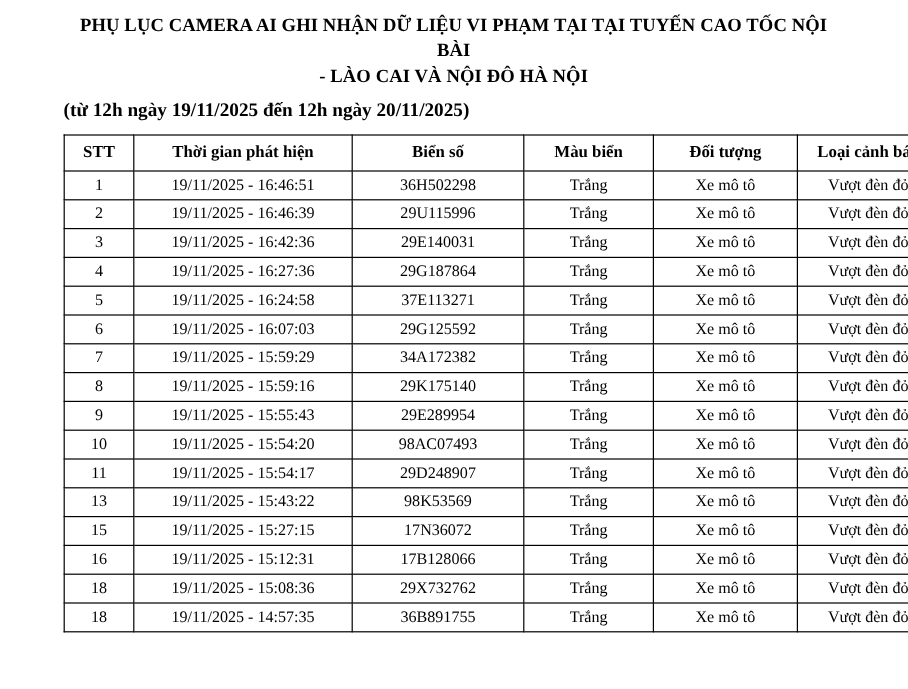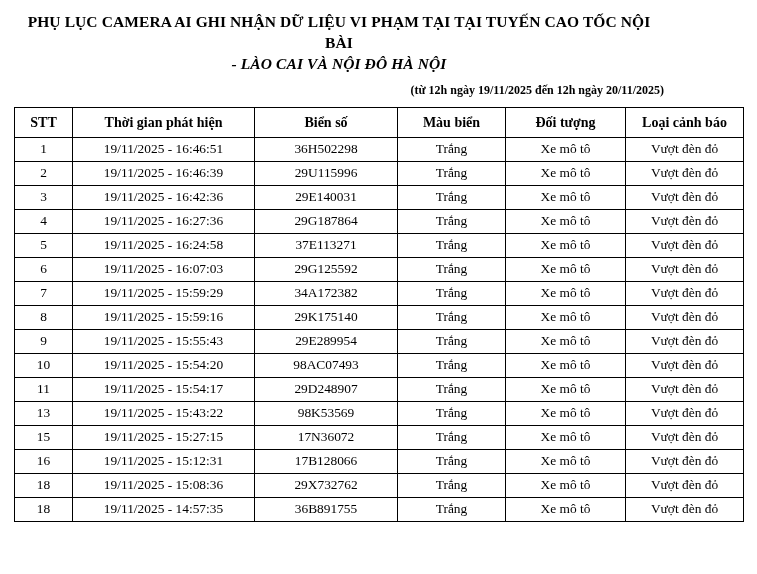--- a/index.html
+++ b/index.html
@@ -12,37 +12,37 @@
     height: 574px;
     font-family: "Liberation Serif", serif;
     color: #000000;
     overflow: hidden;
   }
   .page {
     width: 678px;
     height: 574px;
     box-sizing: border-box;
     padding: 10px 14px 0 14px;
+    margin-left: 39px;
   }
   .doc-title {
     text-align: center;
     font-weight: bold;
     font-size: 15.5px;
     line-height: 1.35;
     letter-spacing: 0.1px;
     margin: 2px 0 0 0;
   }
   .doc-title .line2 {
     display: block;
-    font-style: italic;
   }
   .doc-subtitle {
-    text-align: right;
+    text-align: left;
     font-weight: bold;
-    font-size: 12px;
+    font-size: 16px;
     line-height: 1.35;
     margin: 7px 0 9px 0;
   }
   table.data-table {
     border-collapse: collapse;
     width: 729px;
     margin: 0 auto;
     table-layout: fixed;
   }
   table.data-table th,

